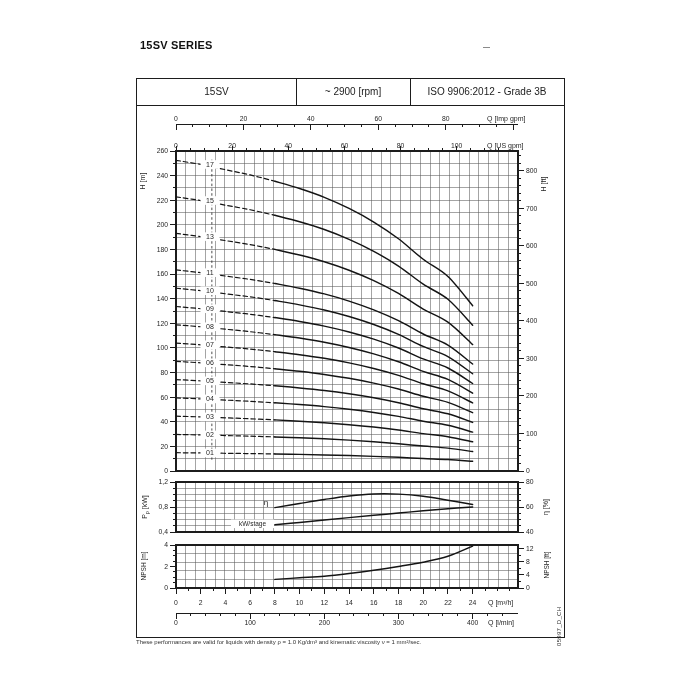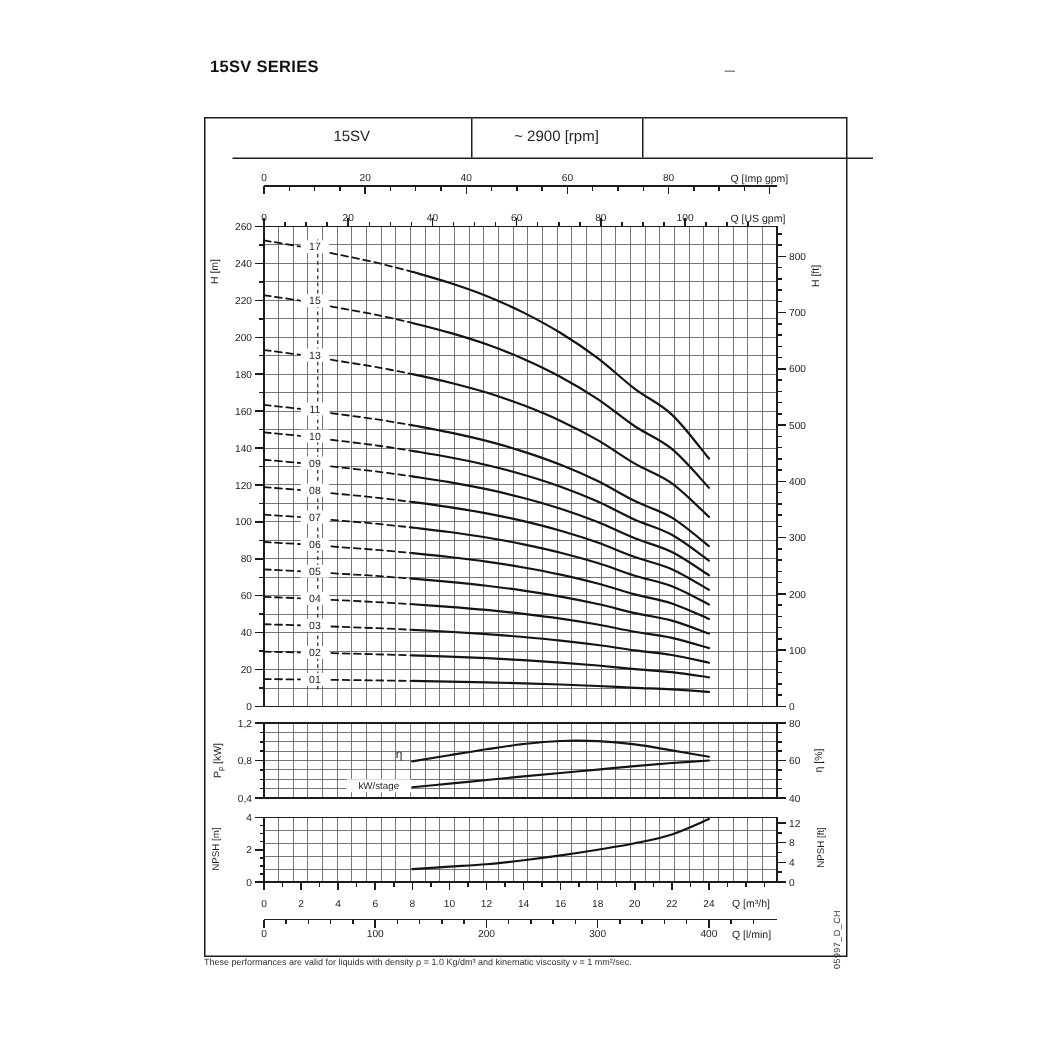--- a/index.html
+++ b/index.html
@@ -2,21 +2,21 @@
 <html><head>
 <meta charset="utf-8">
 <style>
   html,body{margin:0;padding:0;background:#fff;}
   #page{position:relative;width:685px;height:700px;background:#ffffff;overflow:hidden;
         font-family:"Liberation Sans",sans-serif;color:#1f1f1f;}
   .abs{position:absolute;}
   .title{font-weight:bold;font-size:11px;letter-spacing:.2px;color:#111;white-space:nowrap;}
   #outer-box{left:136px;top:78px;width:427px;height:558px;border:1.2px solid #1d1d1d;}
   .hdr-divider{position:absolute;top:0;width:0;height:26px;border-left:1px solid #1d1d1d;}
-  #hdr-row{position:absolute;left:18px;top:0;width:100%;height:26px;border-bottom:1px solid #1d1d1d;}
+  #hdr-row{position:absolute;left:0;top:0;width:100%;height:26px;border-bottom:1px solid #1d1d1d;}
   .hdr-cell{position:absolute;top:0;height:26px;line-height:26px;text-align:center;font-size:10px;color:#222;}
   #footer-note{left:136px;top:639px;font-size:6px;color:#333;white-space:nowrap;}
   #side-code{left:556px;top:646px;font-size:6px;color:#333;white-space:nowrap;
              transform:rotate(-90deg);transform-origin:0 0;letter-spacing:.3px;}
   svg text{font-family:"Liberation Sans",sans-serif;}
   .artifact{background:#8a8a8a;}
 </style>
 </head>
 <body>
 
@@ -25,20 +25,21 @@
   <div class="abs title" style="left:140px;top:39px;">15SV SERIES</div>
 
   <div class="abs artifact" style="left:483px;top:47px;width:7px;height:1px;"></div>
 
   <div class="abs" id="outer-box">
     <div id="hdr-row">
       <div class="hdr-divider" style="left:159px;"></div>
       <div class="hdr-divider" style="left:273px;"></div>
       <div class="hdr-cell" style="left:0;width:159px;">15SV</div>
       <div class="hdr-cell" style="left:159px;width:114px;">~ 2900 [rpm]</div>
+      <div class="hdr-cell" style="left:273px;width:154px;">ISO 9906:2012 - Grade 3B</div>
     </div>
   </div>
 
   <svg id="chart-svg" class="abs" style="left:0;top:0;" width="700" height="700" viewBox="0 0 700 700">
       <line x1="185.77142857142857" y1="151" x2="185.77142857142857" y2="471" stroke="#5a5a5a" stroke-width="0.55" stroke-dasharray="none" shape-rendering="crispEdges"></line>
       <line x1="195.54285714285714" y1="151" x2="195.54285714285714" y2="471" stroke="#5a5a5a" stroke-width="0.55" stroke-dasharray="none" shape-rendering="crispEdges"></line>
       <line x1="205.31428571428572" y1="151" x2="205.31428571428572" y2="471" stroke="#5a5a5a" stroke-width="0.55" stroke-dasharray="none" shape-rendering="crispEdges"></line>
       <line x1="215.0857142857143" y1="151" x2="215.0857142857143" y2="471" stroke="#5a5a5a" stroke-width="0.55" stroke-dasharray="none" shape-rendering="crispEdges"></line>
       <line x1="224.85714285714286" y1="151" x2="224.85714285714286" y2="471" stroke="#5a5a5a" stroke-width="0.55" stroke-dasharray="none" shape-rendering="crispEdges"></line>
       <line x1="234.62857142857143" y1="151" x2="234.62857142857143" y2="471" stroke="#5a5a5a" stroke-width="0.55" stroke-dasharray="none" shape-rendering="crispEdges"></line>

